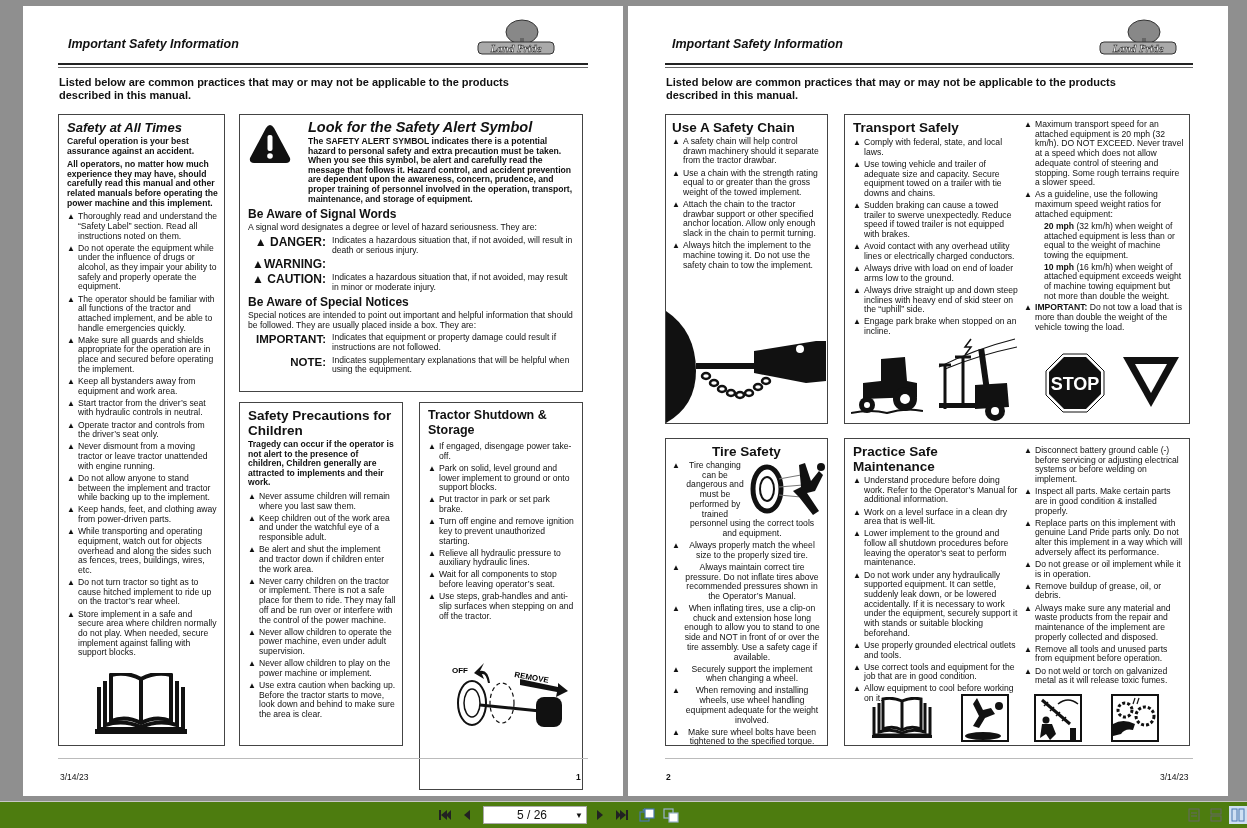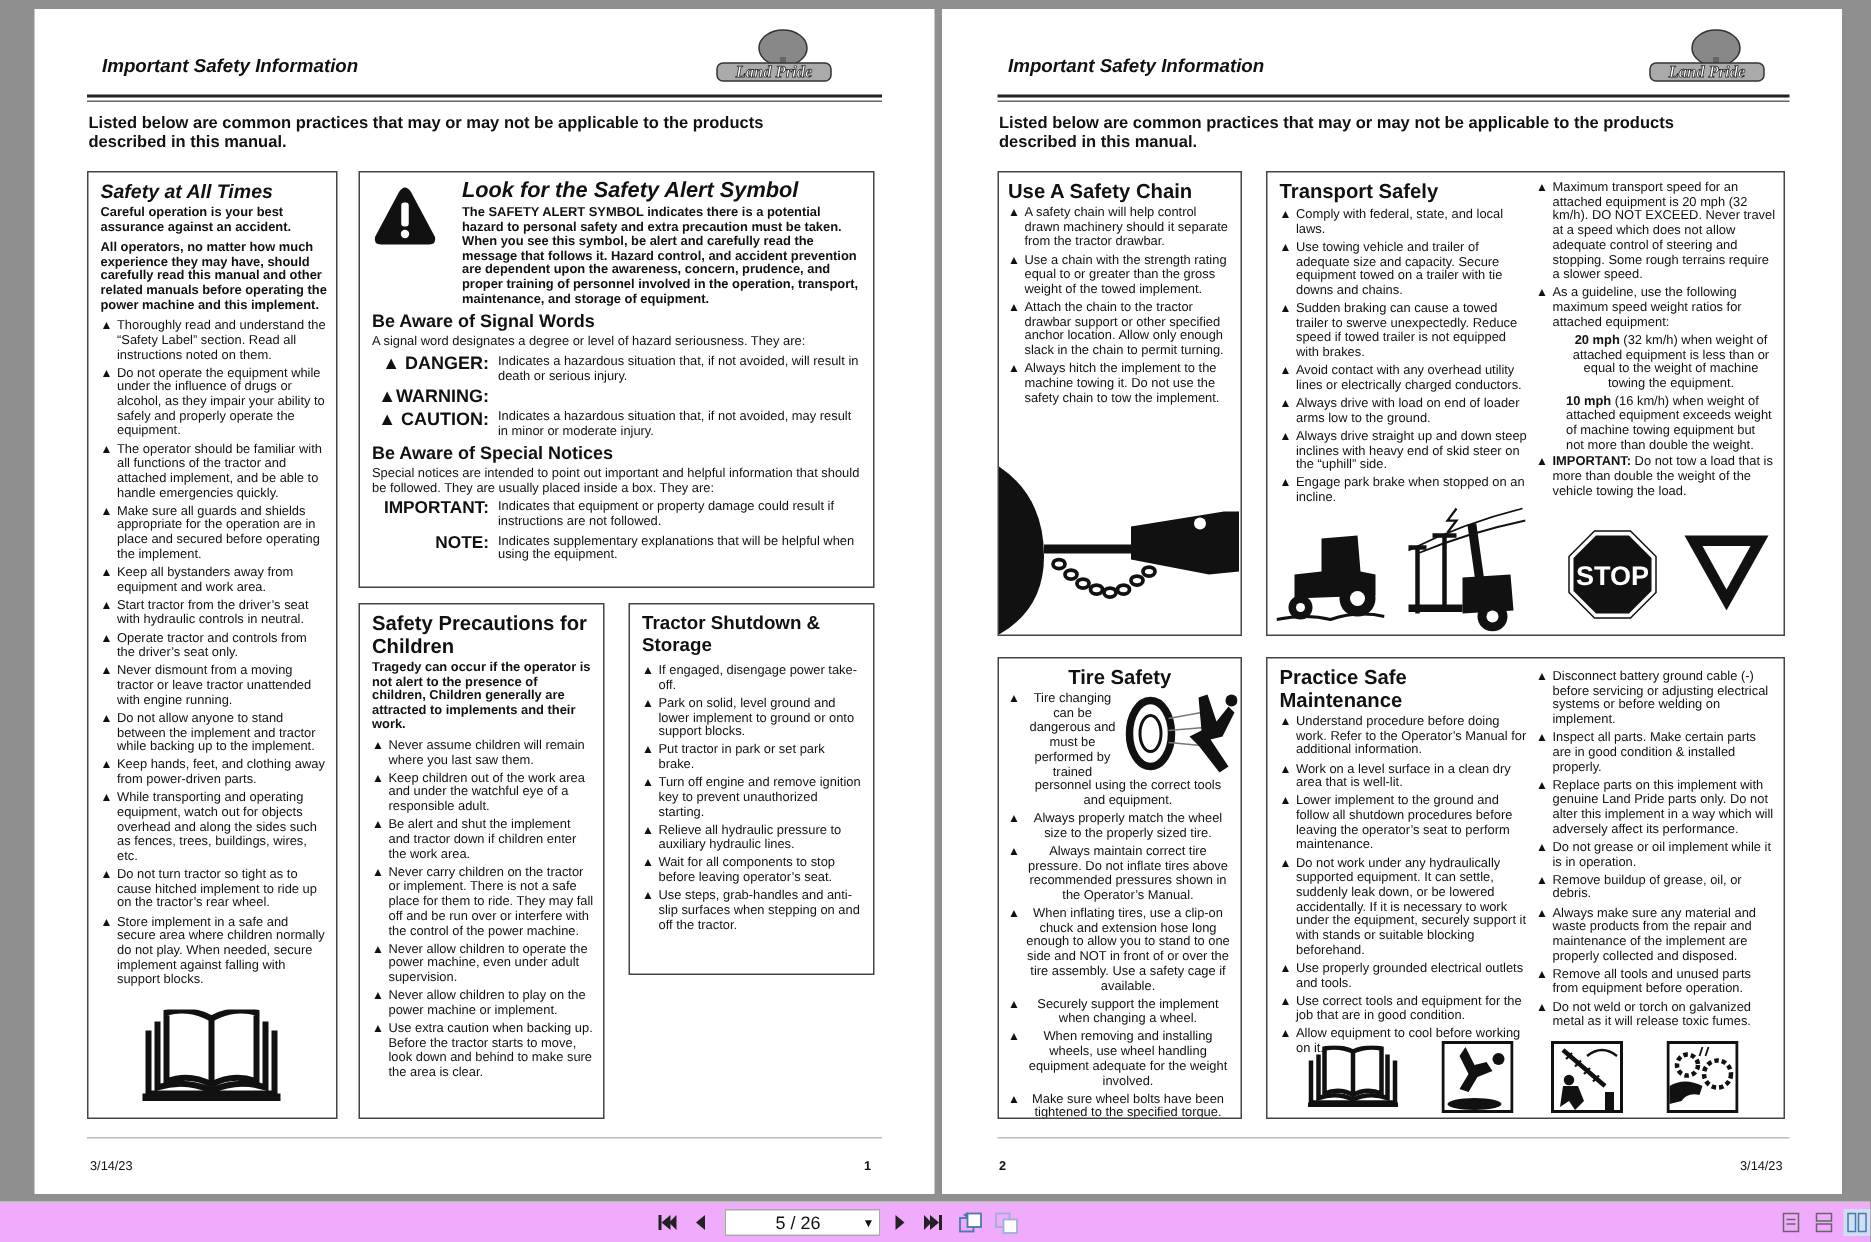--- a/index.html
+++ b/index.html
@@ -21,21 +21,21 @@
   ul.bl li::before{content:"\25B2";position:absolute;left:0;top:0;font-size:8px;}
   .sub{padding-left:11px;font-size:8.6px;line-height:9.7px;margin-bottom:2px;}
   .sub b{font-weight:bold;}
   .sigrow{display:flex;align-items:flex-start;margin-bottom:3px;}
   .sigword{width:78px;flex:none;text-align:right;font-size:12px;font-weight:bold;padding-right:6px;line-height:12px;}
   .sigdesc{font-size:8.6px;line-height:9.7px;}
   .box h3{margin:2px 0 2px 0;font-size:12px;font-weight:bold;line-height:13px;}
   .p86{font-size:8.6px;line-height:9.8px;margin:0 0 3px 0;}
   .footer{position:absolute;top:766px;font-size:8.5px;}
   .footer-rule{position:absolute;top:752px;height:1px;background:#bbb;}
-  .toolbar{position:absolute;left:0;top:801px;width:1247px;height:27px;background:#f0abfc;border-top:1px solid #c8c8c8;}
+  .toolbar{position:absolute;left:0;top:801px;width:1247px;height:27px;background:#4d7c0f;border-top:1px solid #c8c8c8;}
   .tb-btn{position:absolute;top:4px;height:18px;display:flex;align-items:center;justify-content:center;cursor:pointer;font-size:14px;color:#222;}
   .pagebox{position:absolute;left:483px;top:4px;width:104px;height:18px;border:1px solid #aaa;background:#fff;box-sizing:border-box;font-size:12px;display:flex;align-items:center;}
   .pagebox span.v{flex:1;text-align:center;padding-left:8px;}
   .pagebox span.dd{width:14px;font-size:8px;text-align:center;}
   .icon svg{display:block;}
 </style>
 </head>
 <body>
 
 <div class="page" id="page1">
@@ -126,21 +126,21 @@
       <li>Never assume children will remain where you last saw them.</li>
       <li>Keep children out of the work area and under the watchful eye of a responsible adult.</li>
       <li>Be alert and shut the implement and tractor down if children enter the work area.</li>
       <li>Never carry children on the tractor or implement. There is not a safe place for them to ride. They may fall off and be run over or interfere with the control of the power machine.</li>
       <li>Never allow children to operate the power machine, even under adult supervision.</li>
       <li>Never allow children to play on the power machine or implement.</li>
       <li>Use extra caution when backing up. Before the tractor starts to move, look down and behind to make sure the area is clear.</li>
     </ul>
   </div>
 
-  <div class="box" style="left:396px;top:396px;width:164px;height:248px;">
+  <div class="box" style="left:396px;top:396px;width:164px;height:388px;">
     <h2 style="font-size:12.5px;">Tractor Shutdown &amp; Storage</h2>
     <ul class="bl" style="margin-top:4px;">
       <li>If engaged, disengage power take-off.</li>
       <li>Park on solid, level ground and lower implement to ground or onto support blocks.</li>
       <li>Put tractor in park or set park brake.</li>
       <li>Turn off engine and remove ignition key to prevent unauthorized starting.</li>
       <li>Relieve all hydraulic pressure to auxiliary hydraulic lines.</li>
       <li>Wait for all components to stop before leaving operator’s seat.</li>
       <li>Use steps, grab-handles and anti-slip surfaces when stepping on and off the tractor.</li>
     </ul>
@@ -217,21 +217,21 @@
         <li>Always drive with load on end of loader arms low to the ground.</li>
         <li>Always drive straight up and down steep inclines with heavy end of skid steer on the “uphill” side.</li>
         <li>Engage park brake when stopped on an incline.</li>
       </ul>
     </div>
     <div style="position:absolute;left:179px;top:5px;width:160px;">
       <ul class="bl">
         <li>Maximum transport speed for an attached equipment is 20 mph (32 km/h). DO NOT EXCEED. Never travel at a speed which does not allow adequate control of steering and stopping. Some rough terrains require a slower speed.</li>
         <li>As a guideline, use the following maximum speed weight ratios for attached equipment:</li>
       </ul>
-      <div class="sub" style="padding-left:20px;text-align:center;"><b>20 mph</b><span> (32 km/h) when weight of attached equipment is less than or equal to the weight of machine towing the equipment.</span></div>
+      <div class="sub" style="padding-left:20px;"><b>20 mph</b><span> (32 km/h) when weight of attached equipment is less than or equal to the weight of machine towing the equipment.</span></div>
       <div class="sub" style="padding-left:20px;"><b>10 mph</b><span> (16 km/h) when weight of attached equipment exceeds weight of machine towing equipment but not more than double the weight.</span></div>
       <ul class="bl">
         <li><b>IMPORTANT:</b><span> Do not tow a load that is more than double the weight of the vehicle towing the load.</span></li>
       </ul>
     </div>
     <div class="icon" style="position:absolute;left:6px;top:236px;">
       <svg width="72" height="66" viewBox="0 0 72 66">
         <path d="M30 8 L54 6 L56 30 L66 32 L66 46 L12 48 L12 32 L30 30 Z" fill="#111"></path>
         <circle cx="54" cy="48" r="12" fill="#111"></circle>
           <circle cx="54" cy="48" r="5" fill="#fff"></circle>

